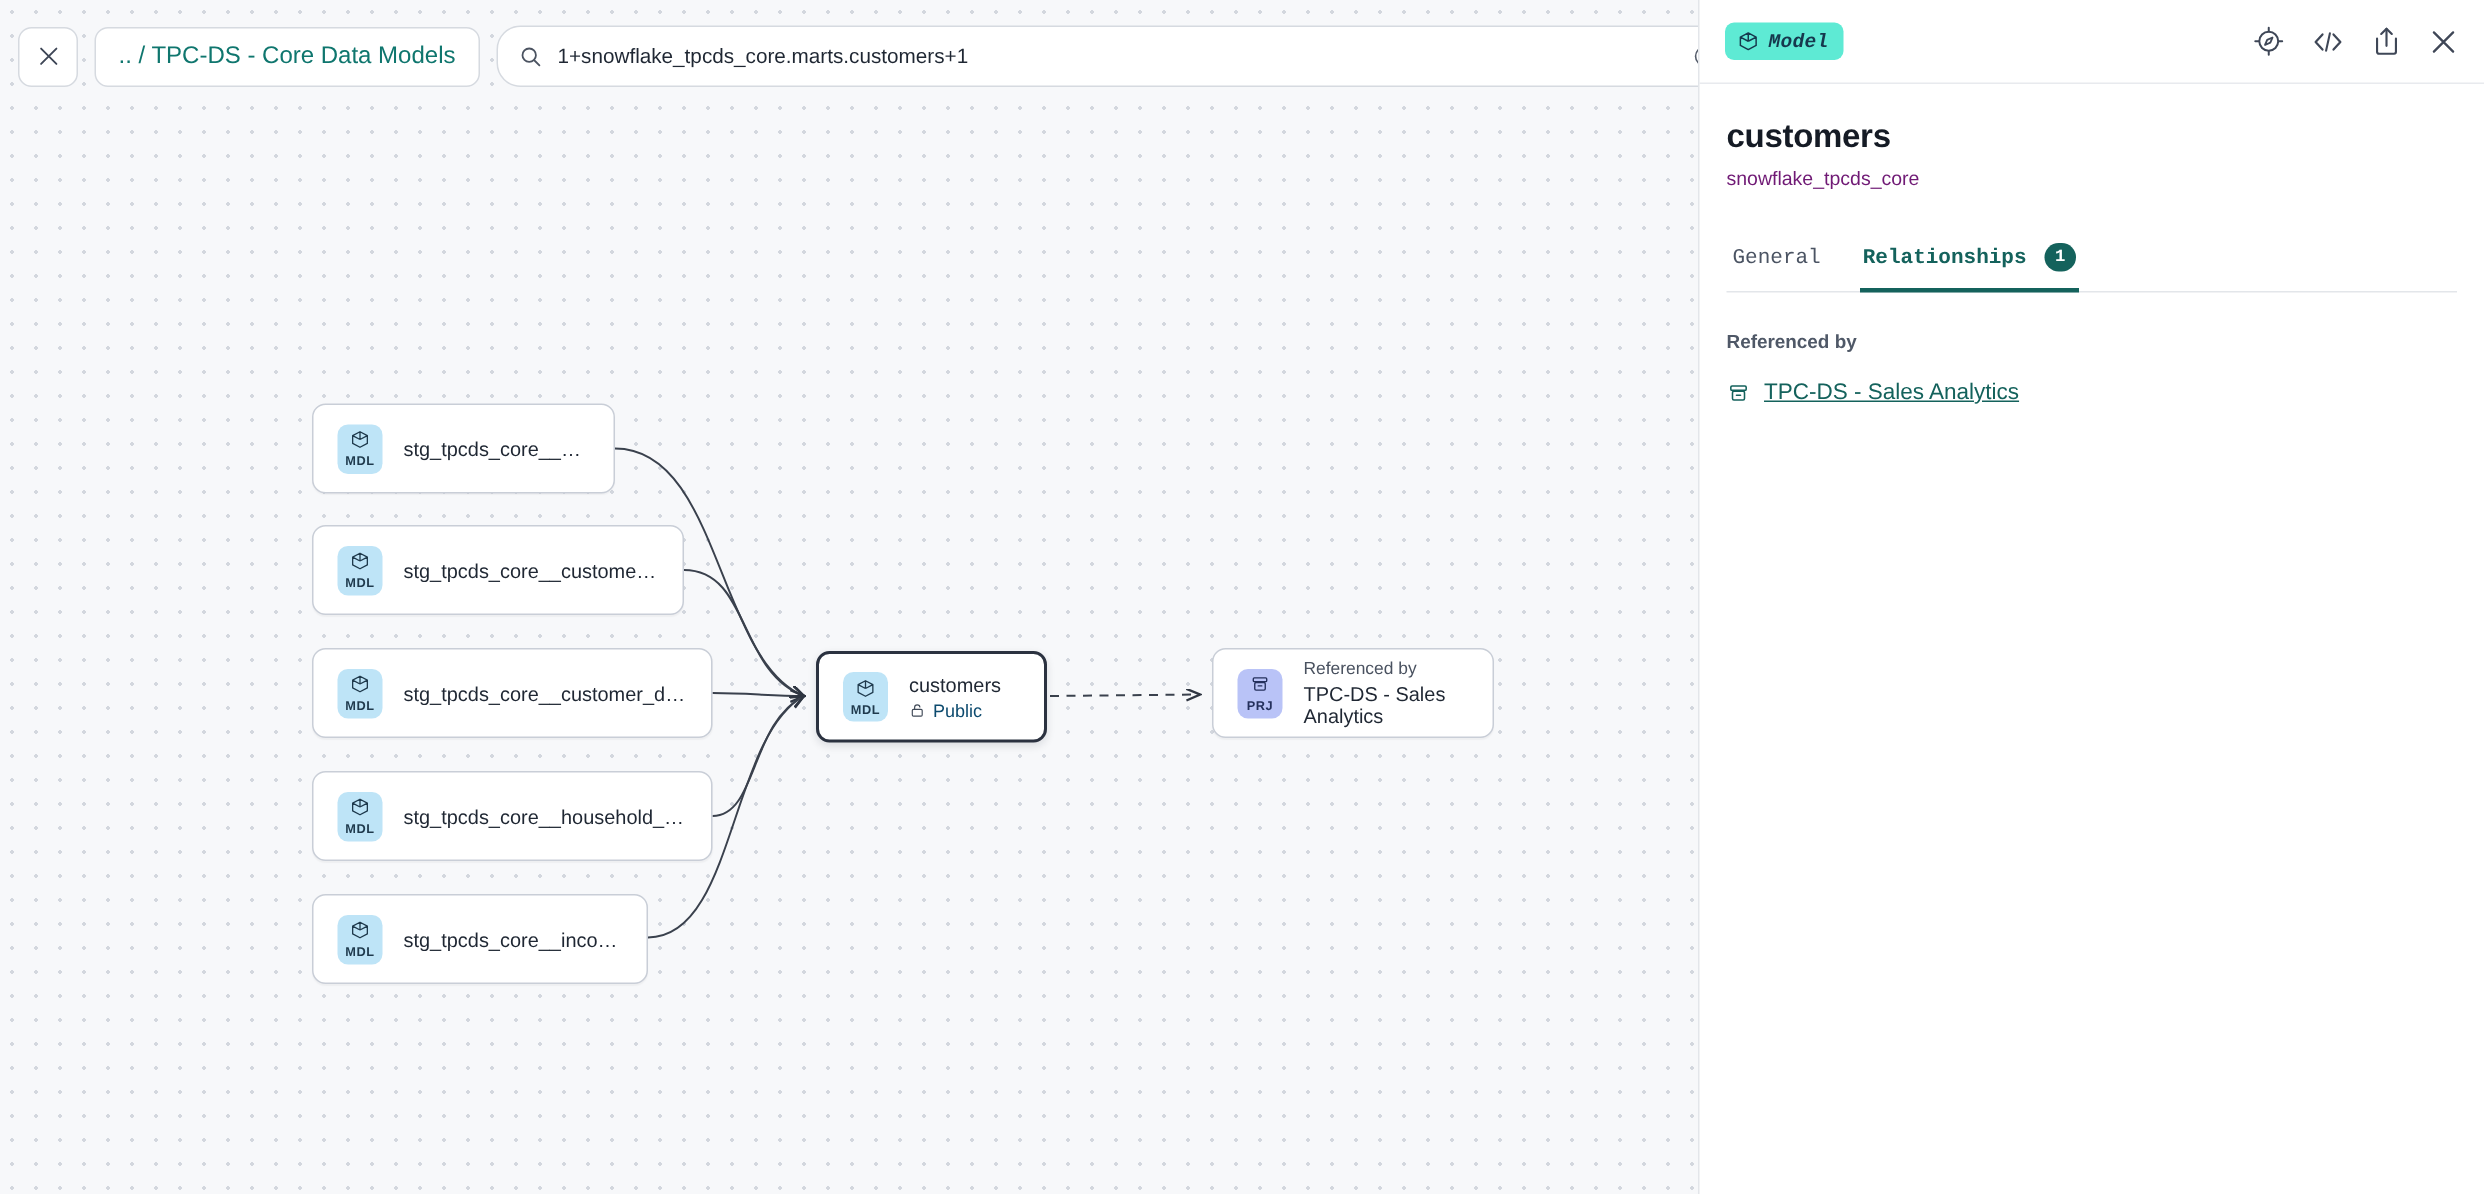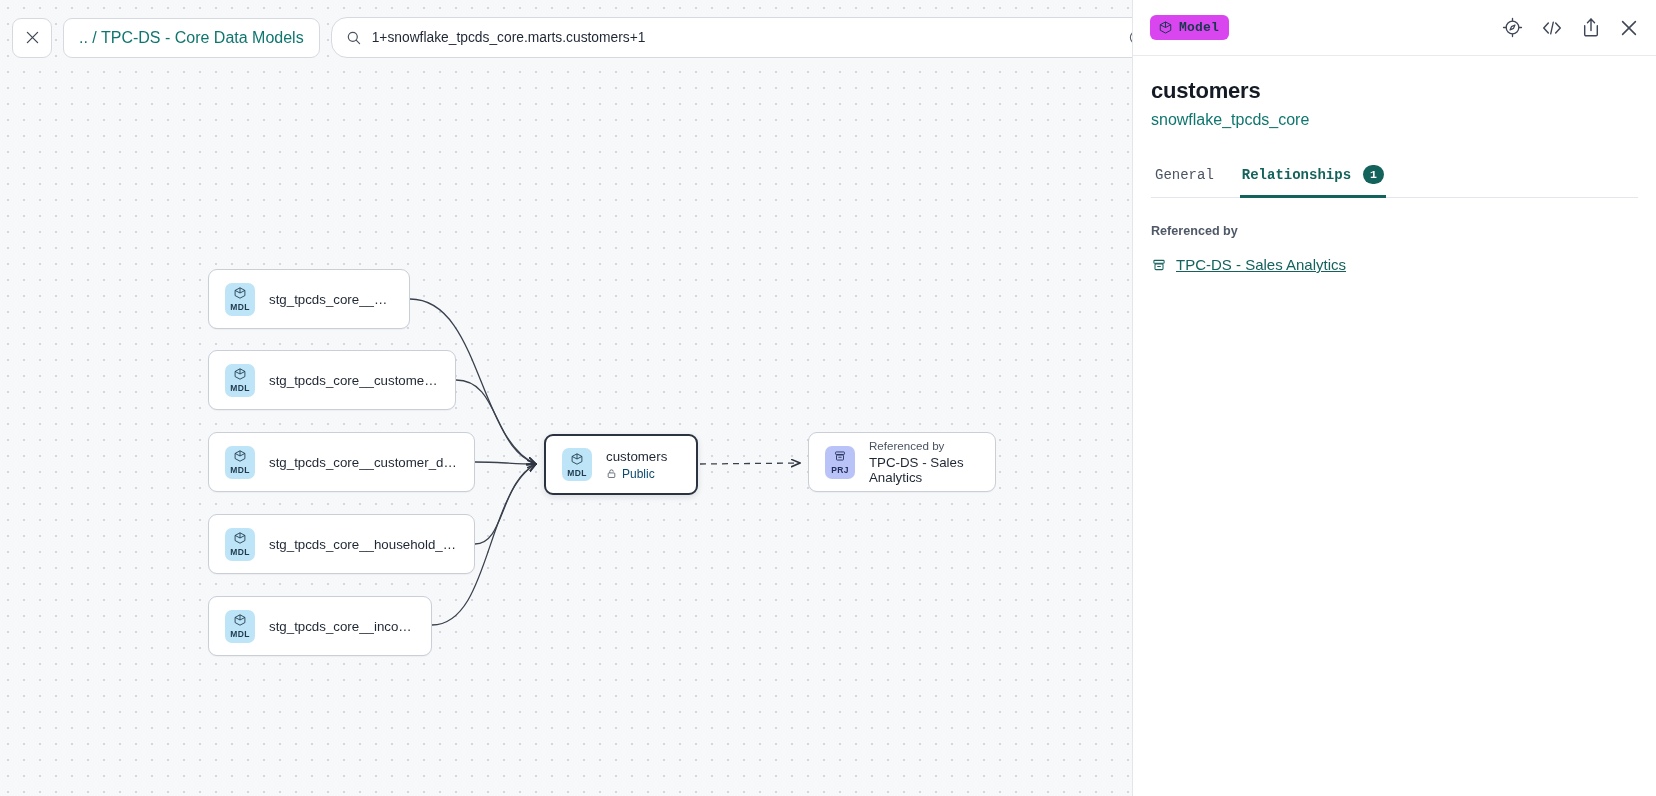--- a/index.html
+++ b/index.html
@@ -72,29 +72,29 @@
   .side-panel {
     width: 524px; height: 796px; background: #ffffff;
     border-left: 1px solid #e3e6ea; display: flex; flex-direction: column;
   }
   .sp-head {
     height: 56px; display: flex; align-items: center; justify-content: space-between;
     padding: 0 17px 0 17px; border-bottom: 1px solid #e8eaee;
   }
   .type-chip {
     display: inline-flex; align-items: center; gap: 6px;
-    background: #d946ef; color: #16384d; border-radius: 6px;
+    background: #5eead4; color: #16384d; border-radius: 6px;
     padding: 5px 10px 5px 8px; font-size: 13px; font-weight: 600;
-    font-family: "Liberation Mono", monospace; letter-spacing: .2px;
+    font-family: "Liberation Mono", monospace; letter-spacing: .2px; font-style: italic;
   }
   .sp-head-icons { display: flex; align-items: center; gap: 18px; color: #3f4757; }
   .sp-head-icons .icn { cursor: pointer; }
   .sp-body { padding: 22px 18px 0 18px; }
   .sp-title { font-size: 22px; font-weight: 700; color: #151b25; letter-spacing: -.2px; }
-  .sp-sub { margin-top: 7px; font-size: 16px; color: #0f766e; }
+  .sp-sub { margin-top: 7px; font-size: 13px; color: #701a75; }
   .tabs { display: flex; gap: 24px; margin-top: 28px; border-bottom: 1px solid #e3e6ea; padding-left: 2px; font-family: Liberation Mono, monospace; }
   .tab {
     padding: 8px 2px 11px 2px; font-size: 14px; color: #4b5463; cursor: pointer;
     display: flex; align-items: center; gap: 9px; border-bottom: 3px solid transparent; margin-bottom: -1px;
   }
   .tab.active { color: #14625c; font-weight: 700; border-bottom-color: #14625c; gap: 12px; }
   .tab-count {
     background: #14625c; color: #fff; border-radius: 999px;
     min-width: 21px; height: 19px; padding: 0 6px; font-size: 11.5px; font-weight: 700;
     display: inline-flex; align-items: center; justify-content: center;

